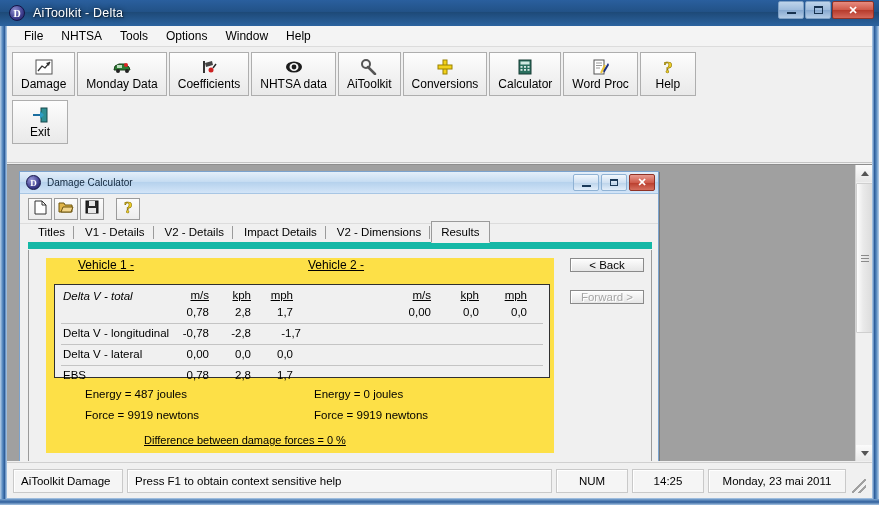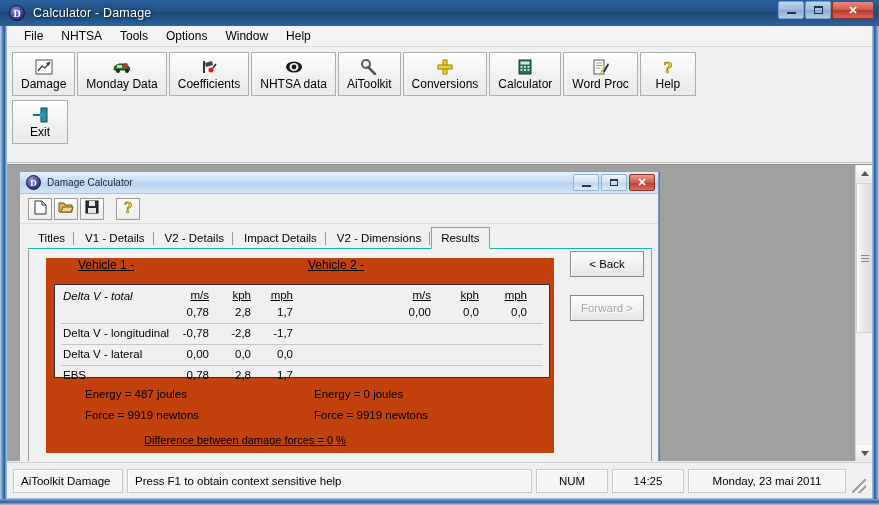--- a/index.html
+++ b/index.html
@@ -185,21 +185,21 @@
     width: 24px; height: 22px; border: 1px solid #9b9b9b;
     background: linear-gradient(to bottom,#fcfcfc,#ececec);
     display:flex;align-items:center;justify-content:center;
   }
   .ctb.gap { margin-left: 10px; }
 
   
   #tabstrip {
     position: relative; height: 21px; margin: 4px 6px 0 8px;
     display: flex; align-items: flex-end;
-    border-bottom: 1px solid #14b8a6;
+    border-bottom: 7px solid #14b8a6;
   }
   .tab {
     padding: 2px 9px 3px 9px; font-size: 11.5px; color: #000;
     border: 1px solid transparent; border-bottom: none;
     background: transparent; white-space: nowrap; position: relative;
     line-height: 14px;
   }
   .tab:not(.active)::after {
     content:""; position:absolute; right:0; top:3px; bottom:3px; width:1px; background:#9a9a9a;
   }
@@ -211,41 +211,41 @@
 
   
   #tabpage {
     position: absolute; left: 8px; top: 78px; right: 6px; bottom: 4px;
     background: #f0f0f0;
     border: 1px solid #9a9a9a; border-top: none;
   }
 
   #results-panel {
     position: absolute; left: 17px; top: 8px; width: 508px; height: 195px;
-    background: #c2410c;
+    background: #fde047;
   }
   .veh-head { font-size: 12px; text-decoration: underline; position: absolute; }
 
   #dv-box {
     position: absolute; left: 8px; top: 26px; width: 496px; height: 94px;
     border: 1px solid #303030; background: #f0f0f0;
   }
   .row-sep { position: absolute; left: 6px; right: 6px; height: 1px; background: #c4c4c4; }
 
   .cell { position: absolute; font-size: 11.5px; color: #000; white-space: nowrap; }
   .cell.num { text-align: right; }
   .cell.hdr { text-decoration: underline; text-align: right; }
 
   .info-line { position: absolute; font-size: 11.5px; color: #000; white-space: nowrap; }
   .diff-line { position: absolute; font-size: 11px; text-decoration: underline; white-space: nowrap; }
 
   
   #navpanel { position: absolute; right: 6px; top: 78px; width: 84px; }
   .navbtn {
-    width: 74px; height: 26px; margin: 1px 0 18px 2px;
+    width: 74px; height: 14px; margin: 8px 0 18px 2px;
     border: 1px solid #8a8a8a;
     background: linear-gradient(to bottom,#fdfdfd,#e6e6e6);
     font-size: 11.5px; color: #000;
     display:flex;align-items:center;justify-content:center;
     box-shadow: inset 1px 1px 0 #fff;
   }
   .navbtn.disabled { color: #a6a6a6; text-shadow: 1px 1px 0 #fff; }
 
   
   #statusbar {
@@ -256,40 +256,40 @@
   .sb-panel {
     height: 24px; border: 1px solid #c9c9c9; background: #f5f5f5;
     display: flex; align-items: center; padding: 0 7px;
     font-size: 11.5px; color: #000; margin-right: 4px;
     box-shadow: inset 1px 1px 0 #fff;
   }
   #sb-app { width: 110px; }
   #sb-hint { flex: 1; }
   #sb-num { width: 72px; justify-content: center; }
   #sb-time { width: 72px; justify-content: center; }
-  #sb-date { width: 158px; justify-content: center; text-align: center; }
+  #sb-date { width: 138px; justify-content: center; text-align: center; }
   #sb-grip {
     width: 14px; height: 14px; margin-left: 2px; align-self: flex-end;
     background:
       linear-gradient(135deg, transparent 45%, #a0a0a0 45%, #a0a0a0 55%, transparent 55%),
       linear-gradient(135deg, transparent 70%, #a0a0a0 70%, #a0a0a0 80%, transparent 80%);
   }
 </style>
 </head>
 <body>
 
 <div id="app-window">
 
   <div class="frame-left"></div>
   <div class="frame-right"></div>
   <div class="frame-bottom"></div>
 
   <div id="titlebar">
     <div class="tb-icon">D</div>
-    <div class="tb-title">Calculator - Damage</div>
+    <div class="tb-title">AiToolkit - Delta</div>
     <div class="win-btns">
       <div class="win-btn">
           <span class="glyph-min"></span>
         </div>
       <div class="win-btn">
           <span class="glyph-max"></span>
         </div>
       <div class="win-btn close">
           <span>✕</span>
         </div>
@@ -532,21 +532,21 @@
               <div class="cell num" style="left:158px; top:21px; width:38px;">2,8</div>
               <div class="cell num" style="left:200px; top:21px; width:38px;">1,7</div>
               <div class="cell num" style="left:334px; top:21px; width:42px;">0,00</div>
               <div class="cell num" style="left:386px; top:21px; width:38px;">0,0</div>
               <div class="cell num" style="left:434px; top:21px; width:38px;">0,0</div>
               <div class="row-sep" style="top:38px;"></div>
 
               <div class="cell" style="left:8px;  top:42px;">Delta V - longitudinal</div>
               <div class="cell num" style="left:112px; top:42px; width:42px;">-0,78</div>
               <div class="cell num" style="left:158px; top:42px; width:38px;">-2,8</div>
-              <div class="cell num" style="left:200px; top:42px; width:38px;">-1,7</div>
+              <div class="cell num" style="left:208px; top:42px; width:38px;">-1,7</div>
               <div class="row-sep" style="top:59px;"></div>
 
               <div class="cell" style="left:8px;  top:63px;">Delta V - lateral</div>
               <div class="cell num" style="left:112px; top:63px; width:42px;">0,00</div>
               <div class="cell num" style="left:158px; top:63px; width:38px;">0,0</div>
               <div class="cell num" style="left:200px; top:63px; width:38px;">0,0</div>
               <div class="row-sep" style="top:80px;"></div>
 
               <div class="cell" style="left:8px;  top:84px;">EBS</div>
               <div class="cell num" style="left:112px; top:84px; width:42px;">0,78</div>

